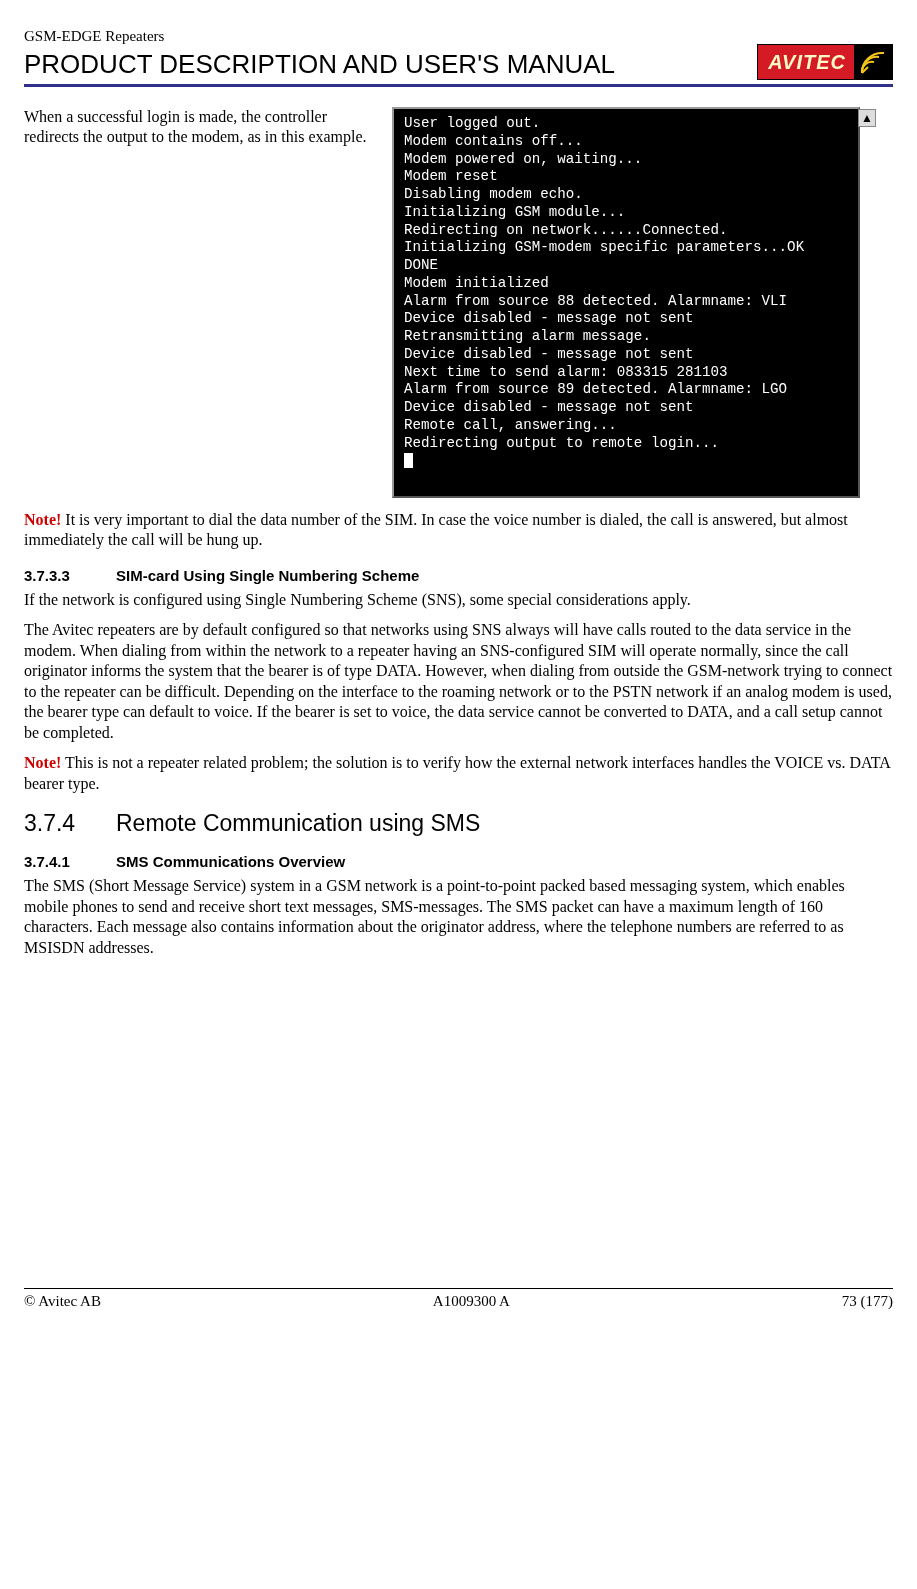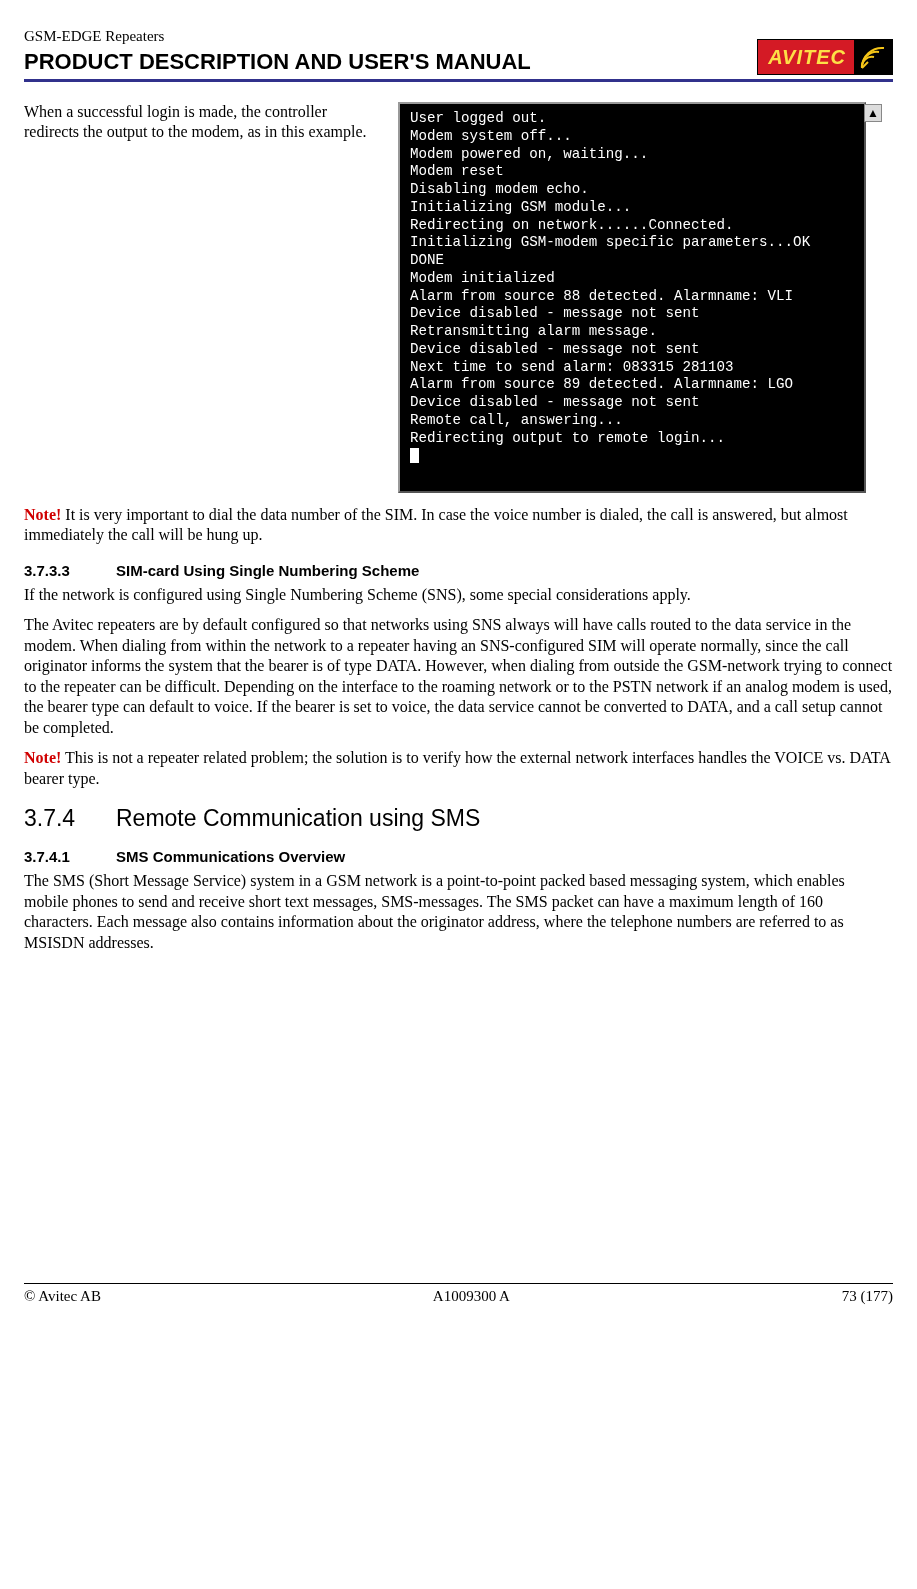--- a/index.html
+++ b/index.html
@@ -17,33 +17,33 @@
   .topline {
     display: flex;
     justify-content: space-between;
     align-items: flex-end;
   }
   .prod-left {
     font-size: 15px;
   }
   .prod-title {
     font-family: Arial, sans-serif;
-    font-weight: bold;
-    font-size: 22px;
+    font-weight: normal;
+    font-size: 26px;
     margin-top: 4px;
   }
   .avitec-logo {
     display: flex;
     align-items: center;
     border: 1px solid #000;
     height: 34px;
   }
   .avitec-text {
     background: #d41a25;
-    color: #fde047;
+    color: #fef9c3;
     font-family: Arial, sans-serif;
     font-weight: bold;
     font-style: italic;
     font-size: 20px;
     letter-spacing: 1px;
     padding: 4px 8px 4px 10px;
     height: 100%;
     box-sizing: border-box;
     display: flex;
     align-items: center;
@@ -66,21 +66,21 @@
     margin-bottom: 20px;
   }
   .hr-bottom {
     border: none;
     border-top: 1px solid #000;
     margin-top: 330px;
     margin-bottom: 4px;
   }
   .body-row {
     display: flex;
-    gap: 14px;
+    gap: 8px;
     margin-bottom: 12px;
   }
   .body-row-text {
     flex: 0 0 360px;
     font-size: 16px;
     line-height: 1.25;
   }
   .terminal {
     background: #000;
     color: #fff;
@@ -175,21 +175,21 @@
     </div>
   </div>
   <hr class="hr-thick">
 
   <div class="body-row">
     <div class="body-row-text">When a successful login is made, the controller redirects the output to the modem, as in this example.</div>
     <div class="terminal">
       <div class="scroll-arrow">▲</div>
       <div id="term-lines">
           <div>User logged out.</div>
-          <div>Modem system off...</div>
+          <div>Modem contains off...</div>
           <div>Modem powered on, waiting...</div>
           <div>Modem reset</div>
           <div>Disabling modem echo.</div>
           <div>Initializing GSM module...</div>
           <div>Redirecting on network......Connected.</div>
           <div>Initializing GSM-modem specific parameters...OK</div>
           <div>DONE</div>
           <div>Modem initialized</div>
           <div>Alarm from source 88 detected. Alarmname: VLI</div>
           <div>Device disabled - message not sent</div>

